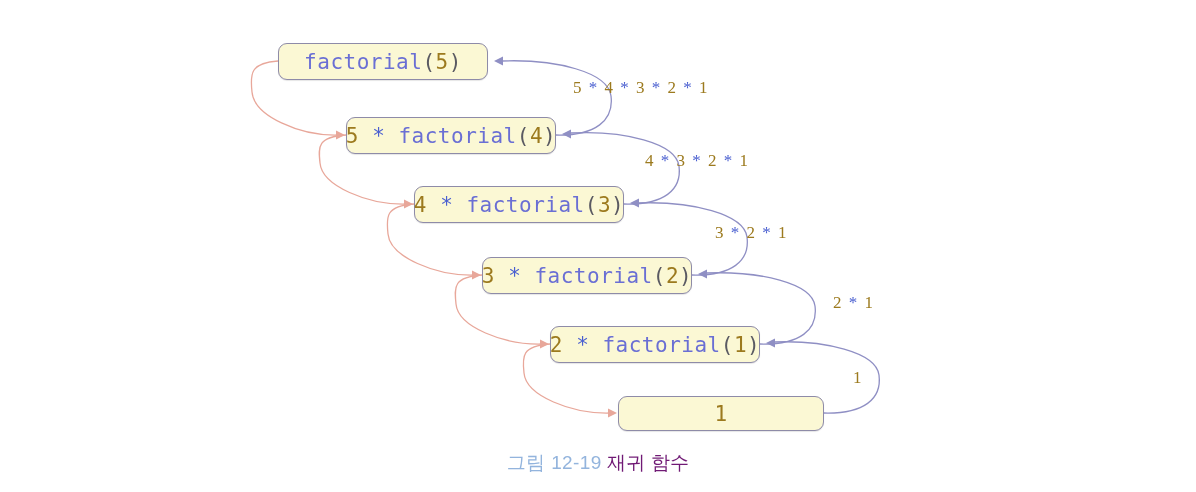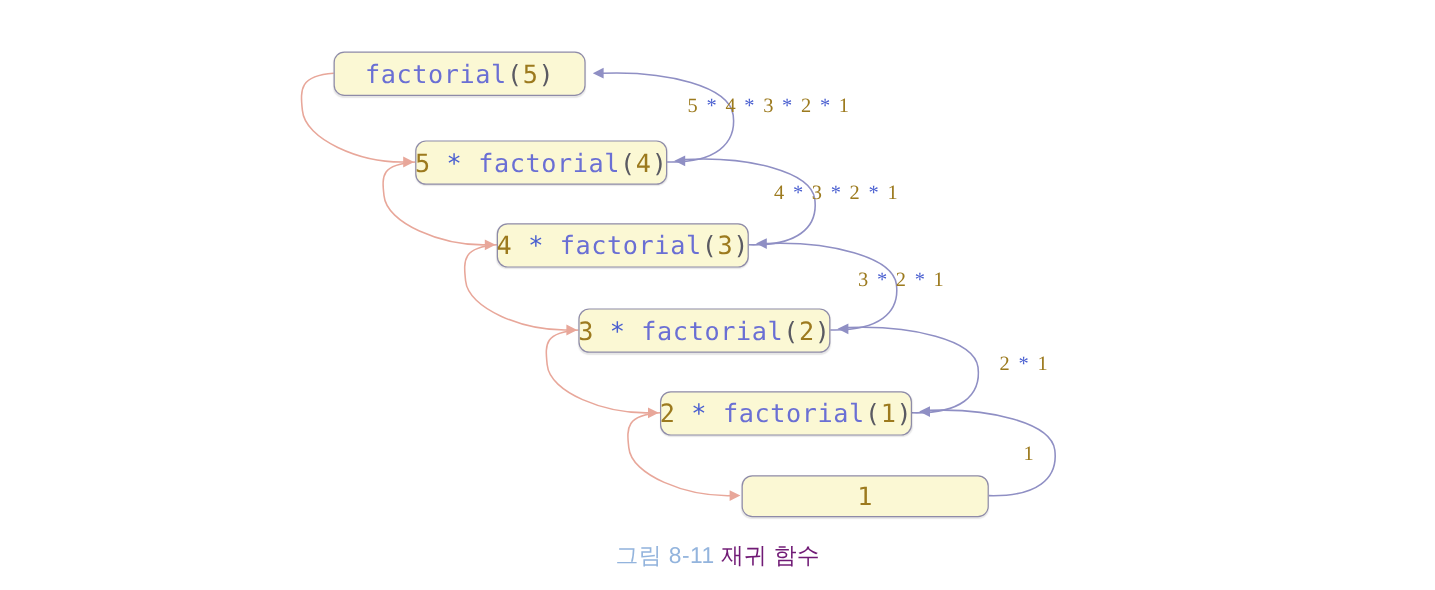--- a/index.html
+++ b/index.html
@@ -113,16 +113,16 @@
     </div>
   <div id="labels-host">
       <div class="edge-label" style="left: 573px; top: 62px;"><span class="tok-num">5</span><span class="tok-paren"> </span><span class="tok-op">*</span><span class="tok-paren"> </span><span class="tok-num">4</span><span class="tok-paren"> </span><span class="tok-op">*</span><span class="tok-paren"> </span><span class="tok-num">3</span><span class="tok-paren"> </span><span class="tok-op">*</span><span class="tok-paren"> </span><span class="tok-num">2</span><span class="tok-paren"> </span><span class="tok-op">*</span><span class="tok-paren"> </span><span class="tok-num">1</span></div>
       <div class="edge-label" style="left: 645px; top: 135px;"><span class="tok-num">4</span><span class="tok-paren"> </span><span class="tok-op">*</span><span class="tok-paren"> </span><span class="tok-num">3</span><span class="tok-paren"> </span><span class="tok-op">*</span><span class="tok-paren"> </span><span class="tok-num">2</span><span class="tok-paren"> </span><span class="tok-op">*</span><span class="tok-paren"> </span><span class="tok-num">1</span></div>
       <div class="edge-label" style="left: 715px; top: 207px;"><span class="tok-num">3</span><span class="tok-paren"> </span><span class="tok-op">*</span><span class="tok-paren"> </span><span class="tok-num">2</span><span class="tok-paren"> </span><span class="tok-op">*</span><span class="tok-paren"> </span><span class="tok-num">1</span></div>
       <div class="edge-label" style="left: 785px; top: 277px; margin-left: 48px;"><span class="tok-num">2</span><span class="tok-paren"> </span><span class="tok-op">*</span><span class="tok-paren"> </span><span class="tok-num">1</span></div>
       <div class="edge-label" style="left: 853px; top: 352px;"><span class="tok-num">1</span></div>
     </div>
 
   <div class="caption">
-    <span class="caption-num">그림 8-11</span><span> </span><span class="caption-title">재귀 함수</span>
+    <span class="caption-num">그림 12-19</span><span> </span><span class="caption-title">재귀 함수</span>
   </div>
 
 </div>
 
 </body></html>

